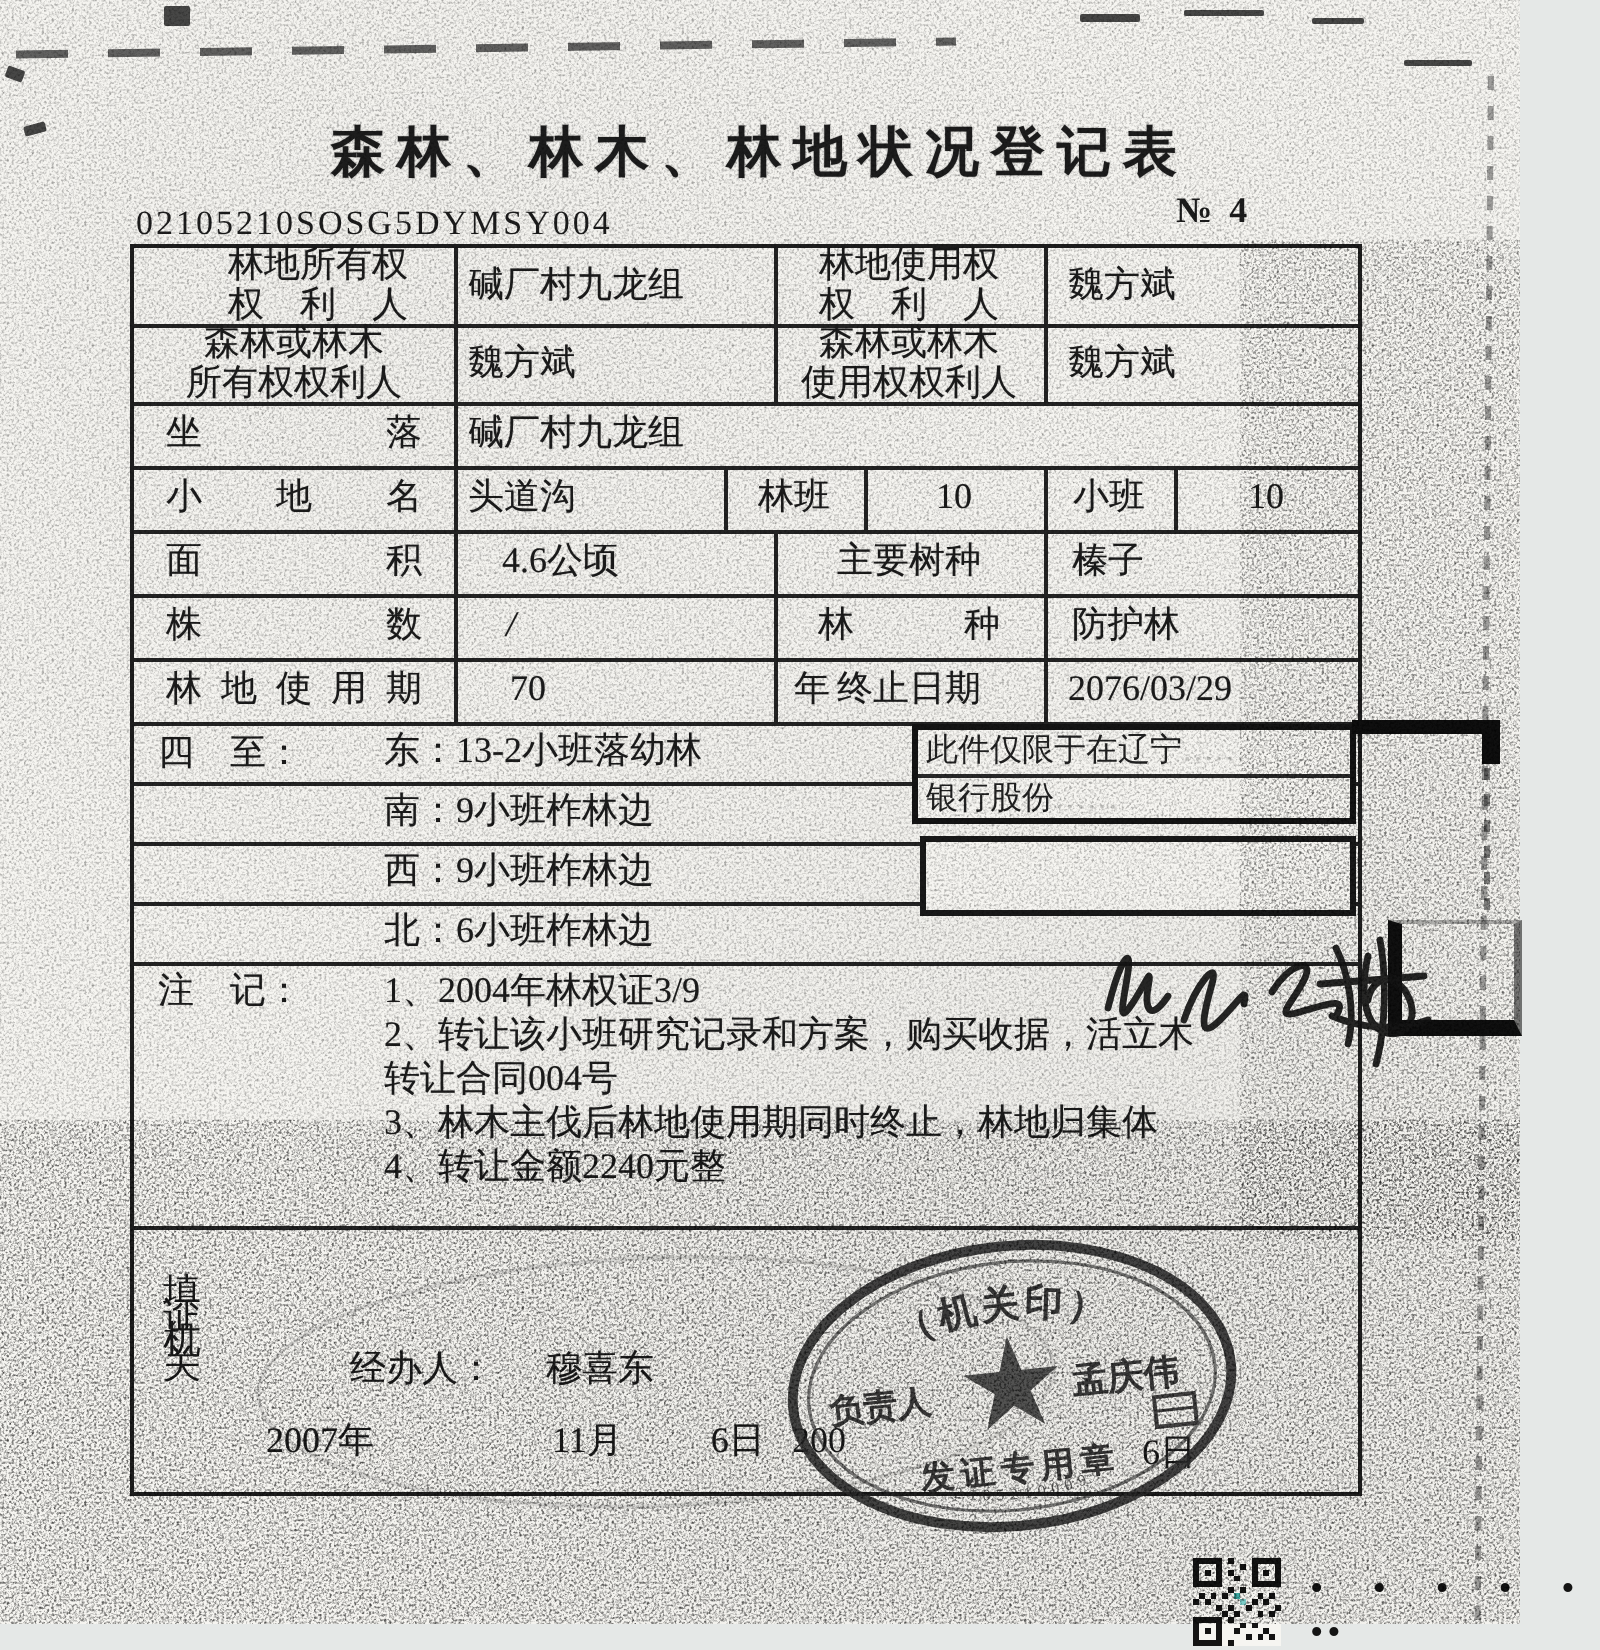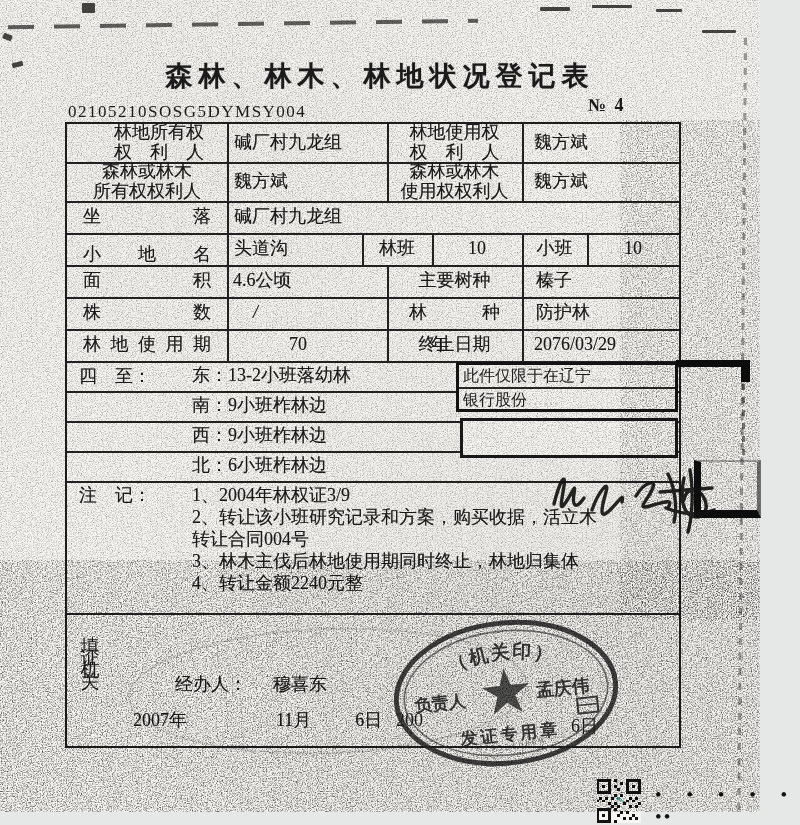--- a/index.html
+++ b/index.html
@@ -115,21 +115,21 @@
       <span>魏方斌</span>
     </div>
 
     <div class="cell" style="left:0;top:77px;width:160px;height:32px;">
       <span class="jc" style="width:100%;">坐落</span>
     </div>
     <div class="cell" style="left:160px;top:77px;width:452px;height:32px;padding-left:7px;">
       <span>碱厂村九龙组</span>
     </div>
 
-    <div class="cell" style="left:0;top:109px;width:160px;height:32px;align-items:flex-end;">
+    <div class="cell" style="left:0;top:109px;width:160px;height:32px;">
       <span class="jc" style="width:100%;">小地名</span>
     </div>
     <div class="cell" style="left:160px;top:109px;width:135px;height:32px;padding-left:7px;">
       <span>头道沟</span>
     </div>
     <div class="cell ctr" style="left:295px;top:109px;width:70px;height:32px;">
       <span>林班</span>
     </div>
     <div class="cell ctr" style="left:365px;top:109px;width:90px;height:32px;">
       <span>10</span>
@@ -137,21 +137,21 @@
     <div class="cell ctr" style="left:455px;top:109px;width:65px;height:32px;">
       <span>小班</span>
     </div>
     <div class="cell ctr" style="left:520px;top:109px;width:92px;height:32px;">
       <span>10</span>
     </div>
 
     <div class="cell" style="left:0;top:141px;width:160px;height:32px;">
       <span class="jc" style="width:100%;">面积</span>
     </div>
-    <div class="cell" style="left:160px;top:141px;width:160px;height:32px;padding-left:6px;">
+    <div class="cell" style="left:160px;top:141px;width:160px;height:32px;padding-left:24px;">
       <span>4.6公顷</span>
     </div>
     <div class="cell ctr" style="left:320px;top:141px;width:135px;height:32px;">
       <span>主要树种</span>
     </div>
     <div class="cell" style="left:455px;top:141px;width:157px;height:32px;padding-left:14px;">
       <span>榛子</span>
     </div>
 
     <div class="cell" style="left:0;top:173px;width:160px;height:32px;">
@@ -163,21 +163,21 @@
     <div class="cell" style="left:320px;top:173px;width:135px;height:32px;">
       <span class="jc" style="width:100%;padding:0 22px;">林种</span>
     </div>
     <div class="cell" style="left:455px;top:173px;width:157px;height:32px;padding-left:14px;">
       <span>防护林</span>
     </div>
 
     <div class="cell" style="left:0;top:205px;width:160px;height:32px;">
       <span class="jc" style="width:100%;">林地使用期</span>
     </div>
-    <div class="cell" style="left:160px;top:205px;width:160px;height:32px;padding:0 30px 0 28px;justify-content:space-between;margin-left:34px;">
+    <div class="cell" style="left:160px;top:205px;width:160px;height:32px;padding:0 30px 0 28px;justify-content:space-between;">
       <span>70</span>
       <span>年</span>
     </div>
     <div class="cell ctr" style="left:320px;top:205px;width:135px;height:32px;">
       <span>终止日期</span>
     </div>
     <div class="cell" style="left:455px;top:205px;width:157px;height:32px;padding-left:12px;">
       <span>2076/03/29</span>
     </div>
 

